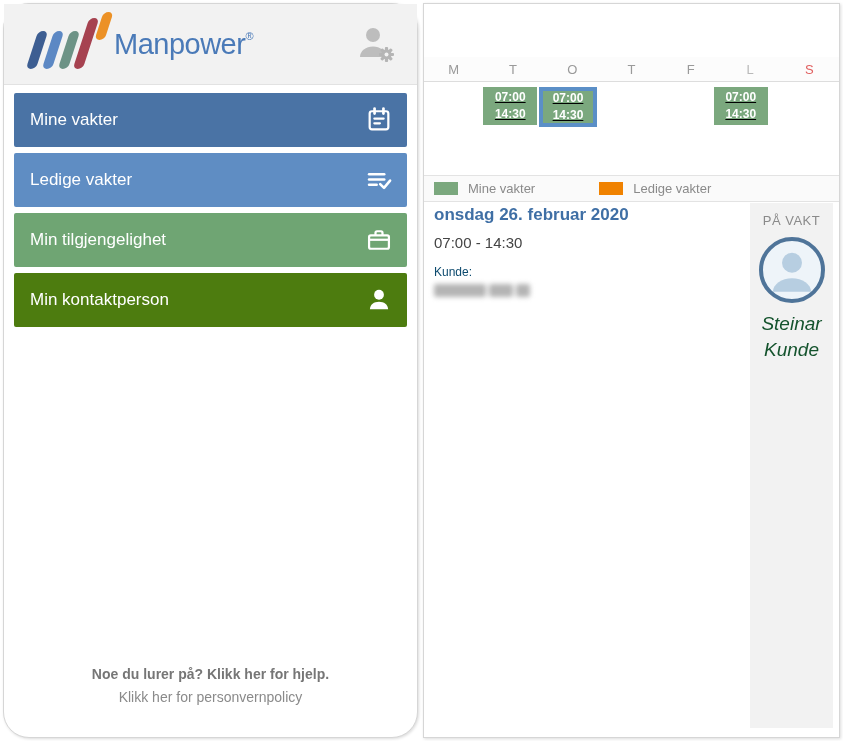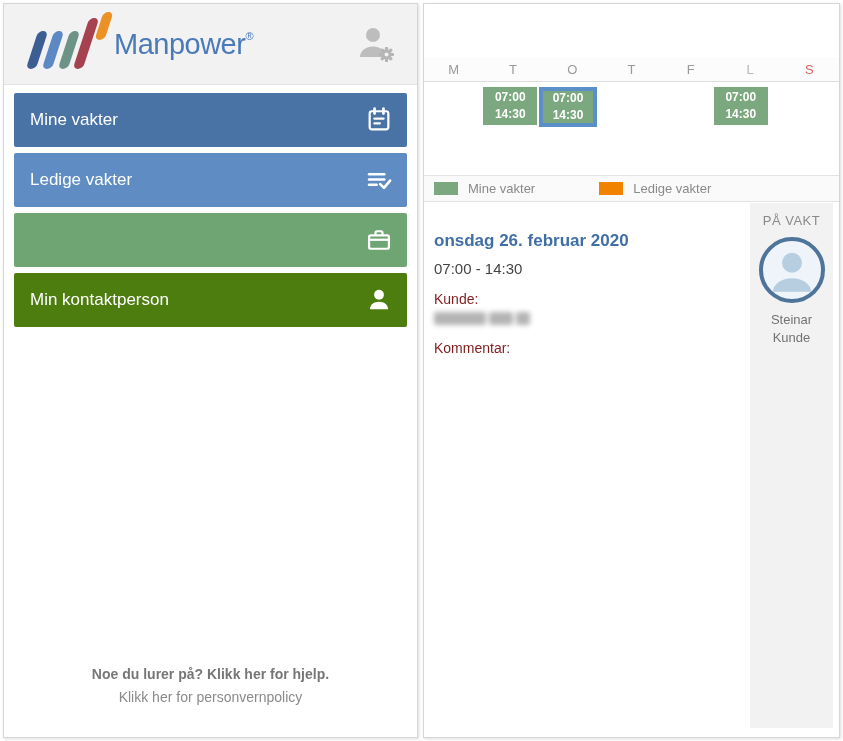--- a/index.html
+++ b/index.html
@@ -2,21 +2,21 @@
 <html><head>
 <meta charset="utf-8">
 <style>
   * { box-sizing: border-box; margin: 0; padding: 0; }
   html,body { background:#fff; }
   body { font-family: "Liberation Sans", sans-serif; }
   .app { position:relative; width:843px; height:741px; background:#fff; overflow:hidden; }
 
   .panel { position:absolute; top:3px; background:#fff; border:1px solid #d6d6d6;
            box-shadow:1px 1px 3px rgba(0,0,0,.14); }
-  .panel-left  { left:3px;   width:415px; height:735px; }
+  .panel-left  { left:3px;   width:415px; height:735px;border-radius:26px; }
   .panel-right { left:423px; width:417px; height:735px; }
 
   
   .lp-header { position:relative; height:81px; background:#f2f2f2; border-bottom:1px solid #e2e2e2; }
   .logo { position:absolute; left:16px; top:6px; width:300px; height:70px; cursor:pointer; }
   .logo-bars { position:absolute; left:0; top:0; width:90px; height:70px; }
   .lbar { position:absolute; width:10px; border-radius:5px; transform:skewX(-18deg); }
   .lbar1 { left:12px; top:21px; height:38px; background:#3d5e92; }
   .lbar2 { left:28px; top:21px; height:38px; background:#5c88c4; }
   .lbar3 { left:44px; top:21px; height:38px; background:#6d9386; }
@@ -51,57 +51,57 @@
   .week-label { font-size:17px; color:#4a7ab5; margin:0 14px; }
 
   .rp-days { position:absolute; left:0; right:0; top:53px; height:25px;
              display:grid; grid-template-columns:repeat(7,1fr); align-items:center;
              border-bottom:1px solid #ddd; background:#fcfcfc; }
   .day-h { text-align:center; font-size:13px; color:#9a9a9a; }
   .day-h.sat { color:#b9b9b9; }
   .day-h.sun { color:#e05f5f; }
 
   .rp-cells { position:absolute; left:0; right:12px; top:78px; height:93px;
-              display:grid; grid-template-columns:repeat(7,1fr); }
+              display:grid; grid-template-columns:repeat(7,1fr);text-decoration:underline; }
   .shift-cell { grid-row:1; justify-self:center; margin-top:5px; width:54px; height:38px;
                 background:#7ba87e; color:#fff; font-size:12px; font-weight:bold;
                 display:flex; flex-direction:column; align-items:center; justify-content:center;
                 line-height:1.4; cursor:pointer; }
   .shift-cell.c1 { grid-column:2; }
   .shift-cell.c2 { grid-column:3; }
   .shift-cell.c3 { grid-column:6; }
   .shift-cell.selected { border:4px solid #5b8fc7; width:58px; height:40px; }
 
   .rp-legend { position:absolute; left:0; right:0; top:171px; height:27px; background:#fafafa;
                border-top:1px solid #e3e3e3; border-bottom:1px solid #e3e3e3;
                display:flex; align-items:center; }
   .leg-item { display:flex; align-items:center; }
   .leg-item.li0 { margin-left:10px; }
   .leg-item.li1 { margin-left:64px; }
   .leg-swatch { width:24px; height:13px; margin-right:10px; }
   .leg-label { font-size:13px; color:#8a8a8a; }
 
-  .rp-detail { position:absolute; left:0; right:0; top:199px; bottom:0; padding:28px 0 0 10px; }
+  .rp-detail { position:absolute; left:0; right:0; top:199px; bottom:0; padding:2px 0 0 10px; }
   .detail-title { font-size:17px; font-weight:bold; color:#3f6fa5; }
   .detail-time { font-size:15px; color:#444; margin-top:9px; }
-  .detail-label { font-size:14px; color:#7f1d1d; }
+  .detail-label { font-size:12px; color:#0c4a6e; }
   .lab-kunde { margin-top:14px; }
   .lab-arb   { margin-top:17px; }
   .lab-kom   { margin-top:15px; }
   .redacted { margin-top:5px; width:96px; height:13px; display:flex; gap:3px; filter:blur(2.5px); }
   .redacted i { display:block; height:100%; background:#b4b4b4; border-radius:2px; }
   .redacted i:nth-child(1){width:52px;} .redacted i:nth-child(2){width:24px;} .redacted i:nth-child(3){width:14px;}
 
   .on-duty { position:absolute; right:6px; top:199px; bottom:9px; width:83px;
              background:#f2f2f2; text-align:center; }
   .od-title { margin-top:10px; font-size:13px; color:#8a8a8a; letter-spacing:.5px; }
   .avatar { margin:9px auto 0 auto; width:66px; height:66px; border-radius:50%;
             border:4px solid #4f7499; background:#eef4f9; display:flex; align-items:center;
             justify-content:center; overflow:hidden; cursor:pointer; }
-  .od-name { margin-top:8px; font-size:13px; color:#737373; line-height:1.35; }
+  .od-name { margin-top:8px; font-size:19px; color:#14532d; line-height:1.35;font-style:italic; }
 </style>
 </head>
 <body>
 
 <div class="app">
 
   <div class="panel panel-left">
     <div class="lp-header">
       <div class="logo">
         <div class="logo-bars">
@@ -151,20 +151,21 @@
         <span class="micon">
           <svg width="28" height="28" viewBox="0 0 24 24" fill="none" stroke="#fff" stroke-width="2.2" stroke-linecap="round" stroke-linejoin="round">
             <line x1="3.5" y1="7" x2="16.5" y2="7"></line>
             <line x1="3.5" y1="11.5" x2="16.5" y2="11.5"></line>
             <line x1="3.5" y1="16" x2="10" y2="16"></line>
             <polyline points="13,15.5 16.3,18.8 21.5,12.5"></polyline>
           </svg>
         </span>
       </div>
       <div class="menu-btn mb2">
+        <span class="mlabel">Min tilgjengelighet</span>
         <span class="micon">
           <svg width="28" height="28" viewBox="0 0 24 24" fill="none" stroke="#fff" stroke-width="1.9" stroke-linejoin="round">
             <rect x="3.5" y="8" width="17" height="11.5" rx="1.5"></rect>
             <path d="M9 8 V5.8 a1.3 1.3 0 0 1 1.3 -1.3 h3.4 a1.3 1.3 0 0 1 1.3 1.3 V8"></path>
             <line x1="3.5" y1="11.8" x2="20.5" y2="11.8"></line>
           </svg>
         </span>
       </div>
       <div class="menu-btn mb3">
         <span class="mlabel">Min kontaktperson</span>
@@ -224,21 +225,20 @@
 
     <div class="rp-detail">
       <div class="detail-title">onsdag 26. februar 2020</div>
       <div class="detail-time">07:00 - 14:30</div>
       <div class="detail-label lab-kunde">Kunde:</div>
       <div class="redacted">
           <i></i>
           <i></i>
           <i></i>
         </div>
-      <div class="detail-label lab-kom">Kommentar:</div>
     </div>
 
     <div class="on-duty">
       <div class="od-title">PÅ VAKT</div>
       <div class="avatar">
         <svg width="58" height="58" viewBox="0 0 64 64">
           <circle cx="32" cy="24" r="11" fill="#b7cee1"></circle>
           <path d="M11 56 a21 15 0 0 1 42 0 z" fill="#b7cee1"></path>
         </svg>
       </div>

